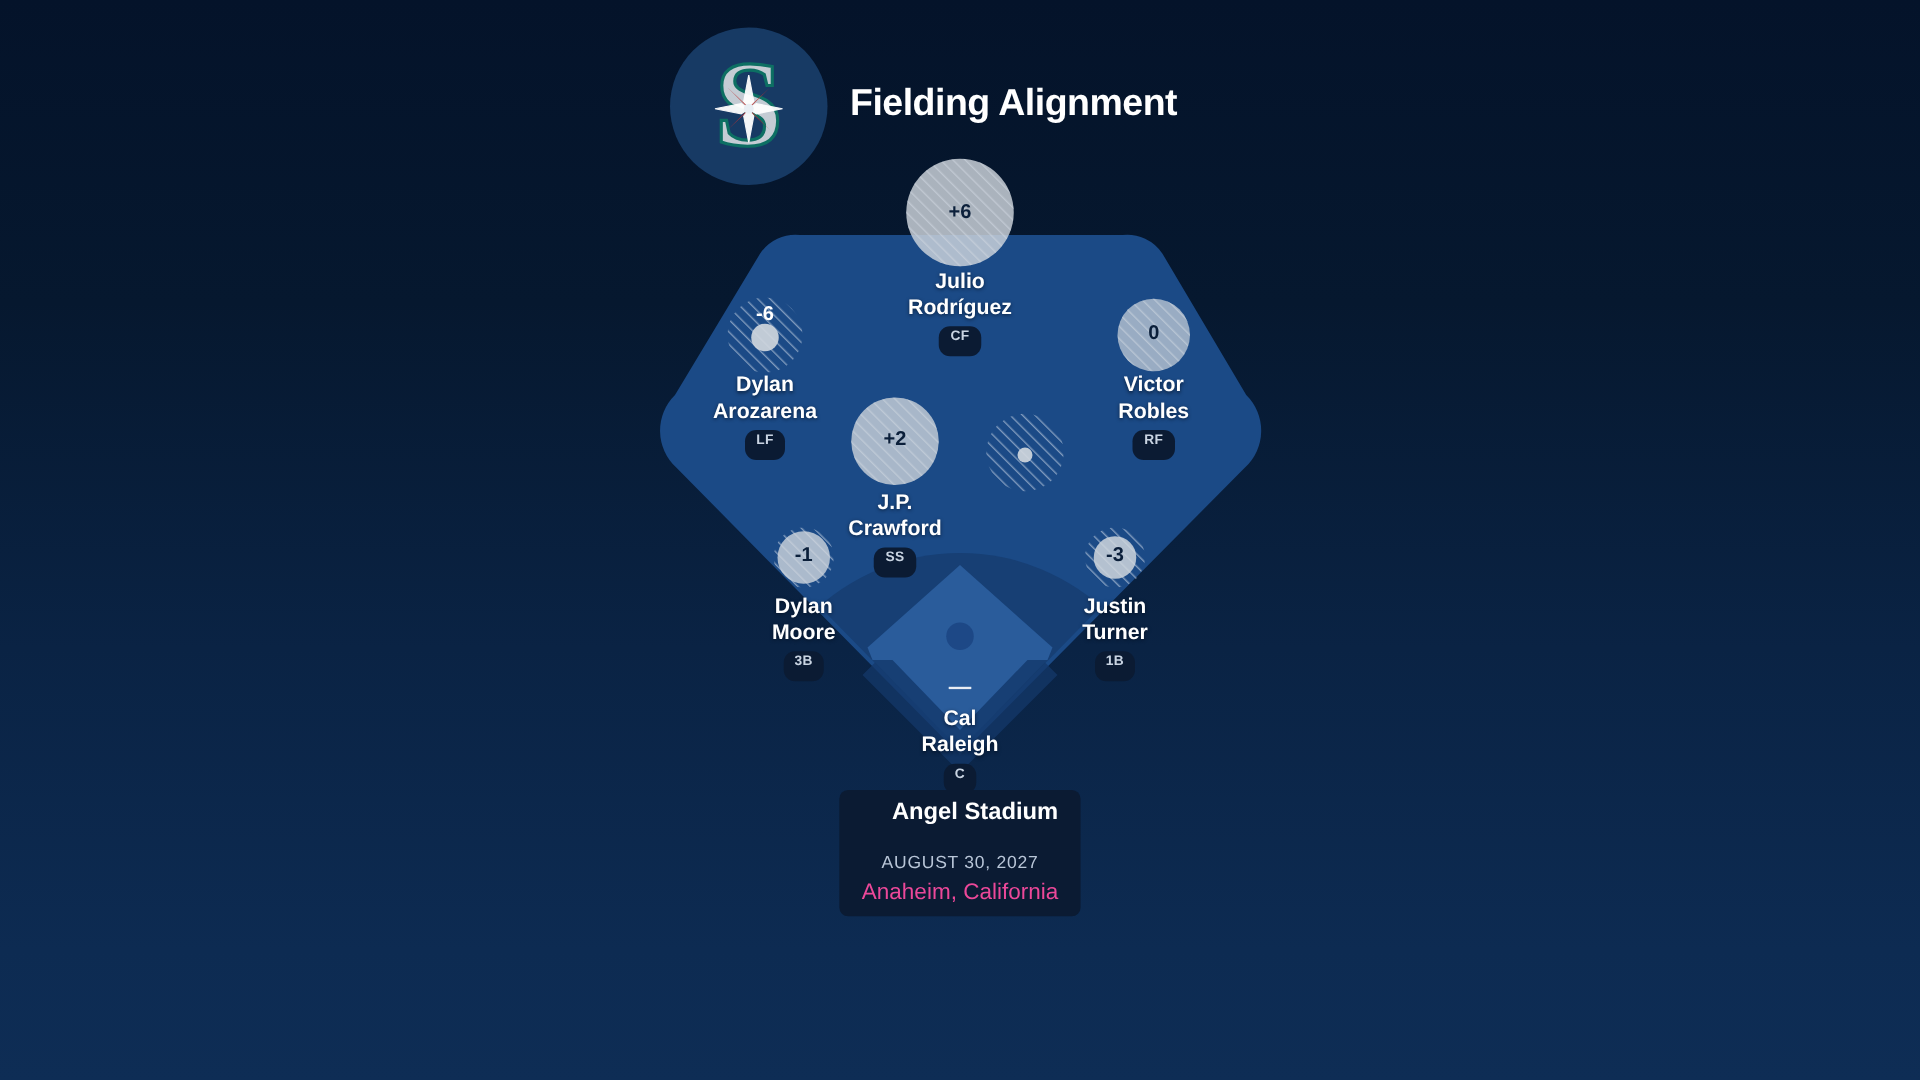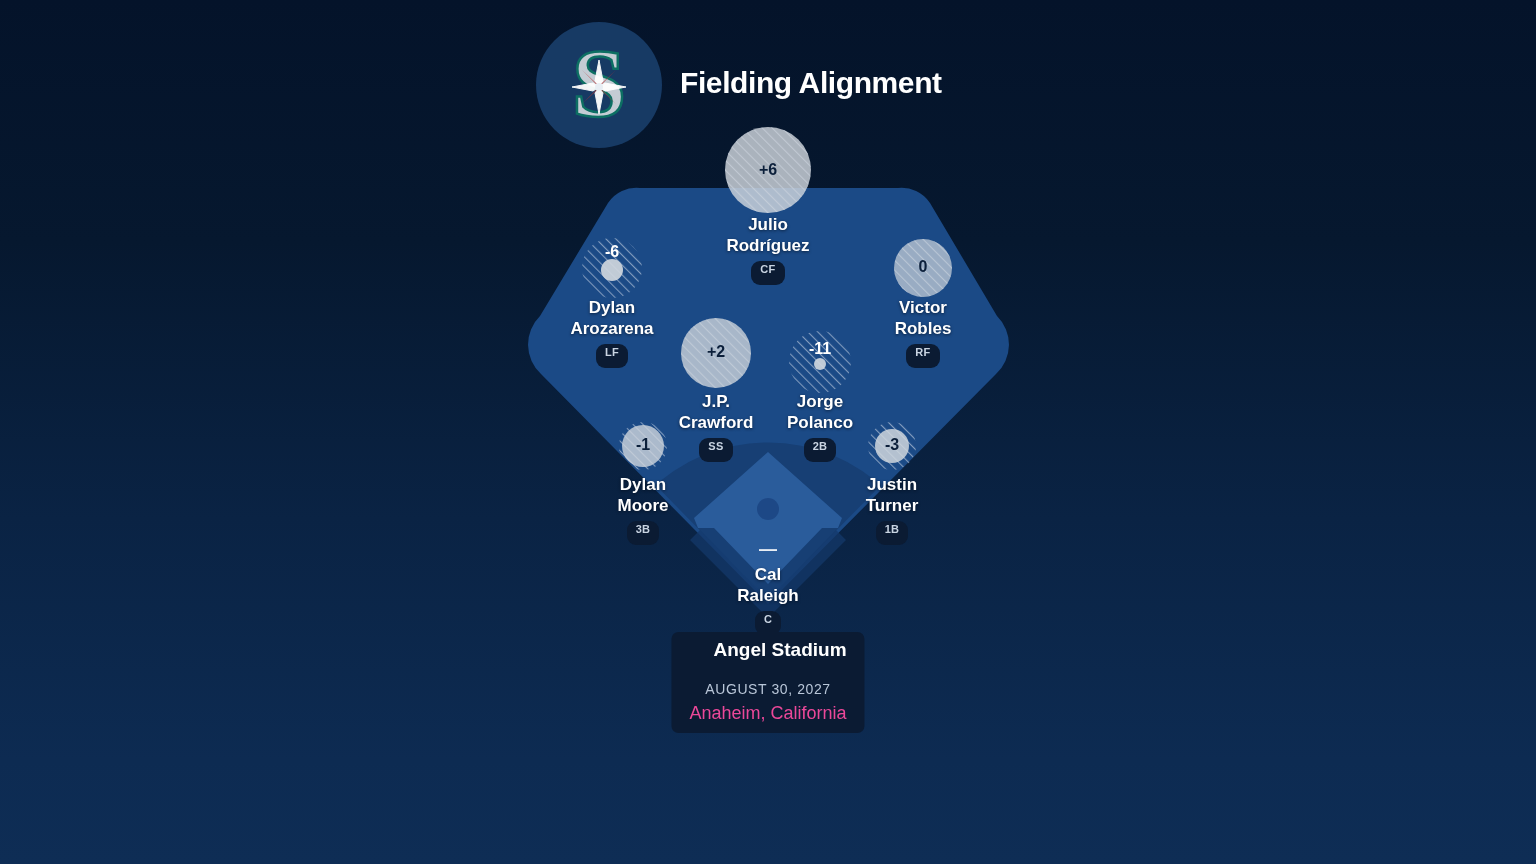--- a/index.html
+++ b/index.html
@@ -172,26 +172,20 @@
     <div class="pos-badge">RF</div>
   </div>
 
   <div class="player" style="left:716px; top:390px;">
     <div class="marker-val" style="top:-38px;">+2</div>
     <div class="pname">J.P.</div>
     <div class="pname">Crawford</div>
     <div class="pos-badge">SS</div>
   </div>
 
-  <div class="player" style="left:820px; top:390px;">
-    <div class="marker-val neg-label" style="top:-41px;">-11</div>
-    <div class="pname">Jorge</div>
-    <div class="pname">Polanco</div>
-    <div class="pos-badge">2B</div>
-  </div>
 
   <div class="player" style="left:643px; top:473px;">
     <div class="marker-val" style="top:-28px;">-1</div>
     <div class="pname">Dylan</div>
     <div class="pname">Moore</div>
     <div class="pos-badge">3B</div>
   </div>
 
   <div class="player" style="left:892px; top:473px;">
     <div class="marker-val" style="top:-28px;">-3</div>

